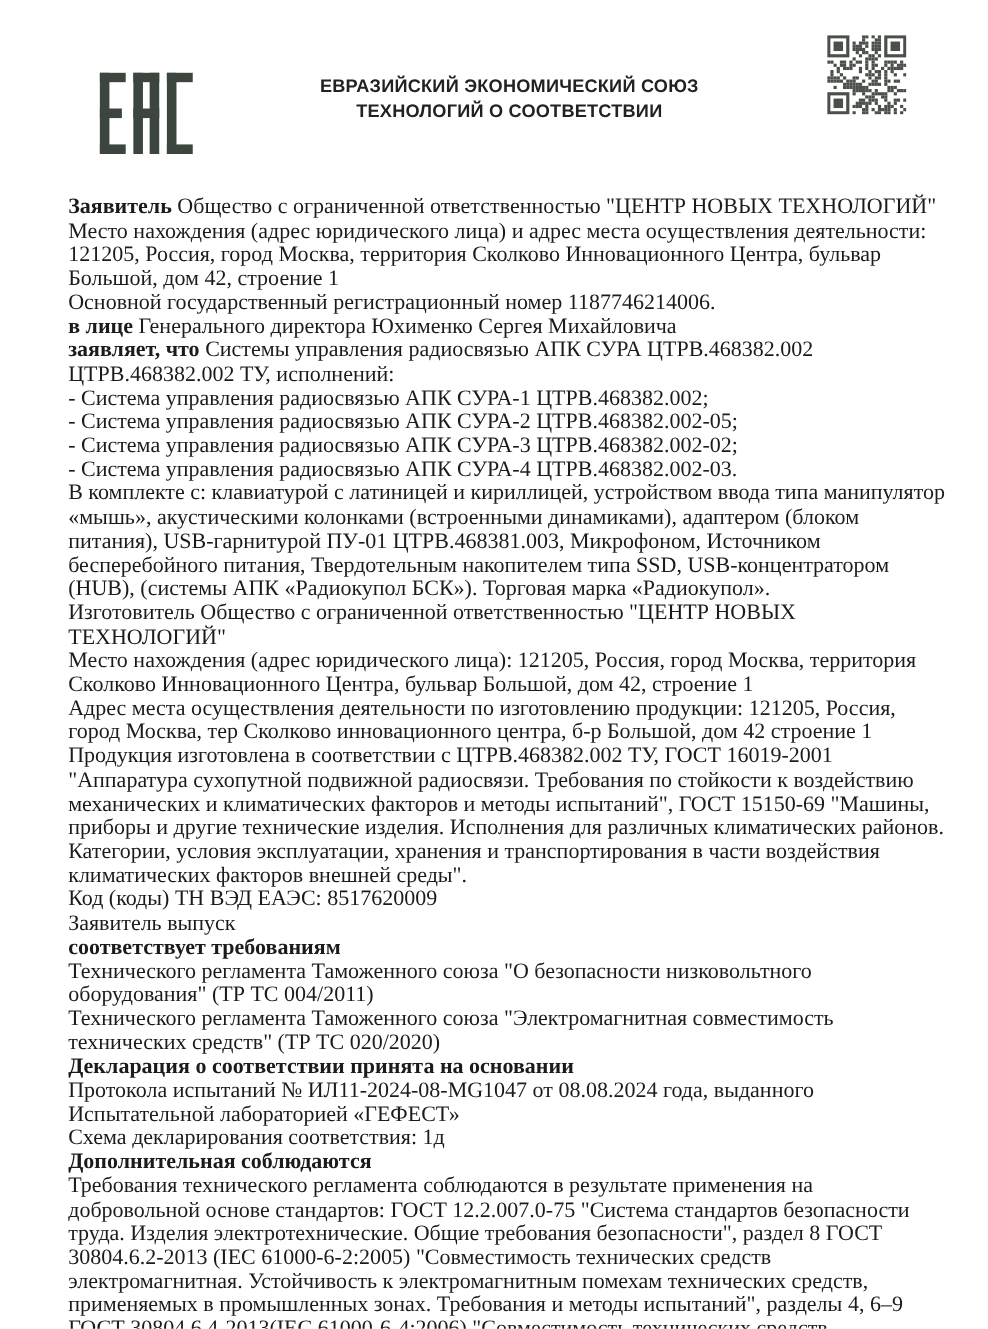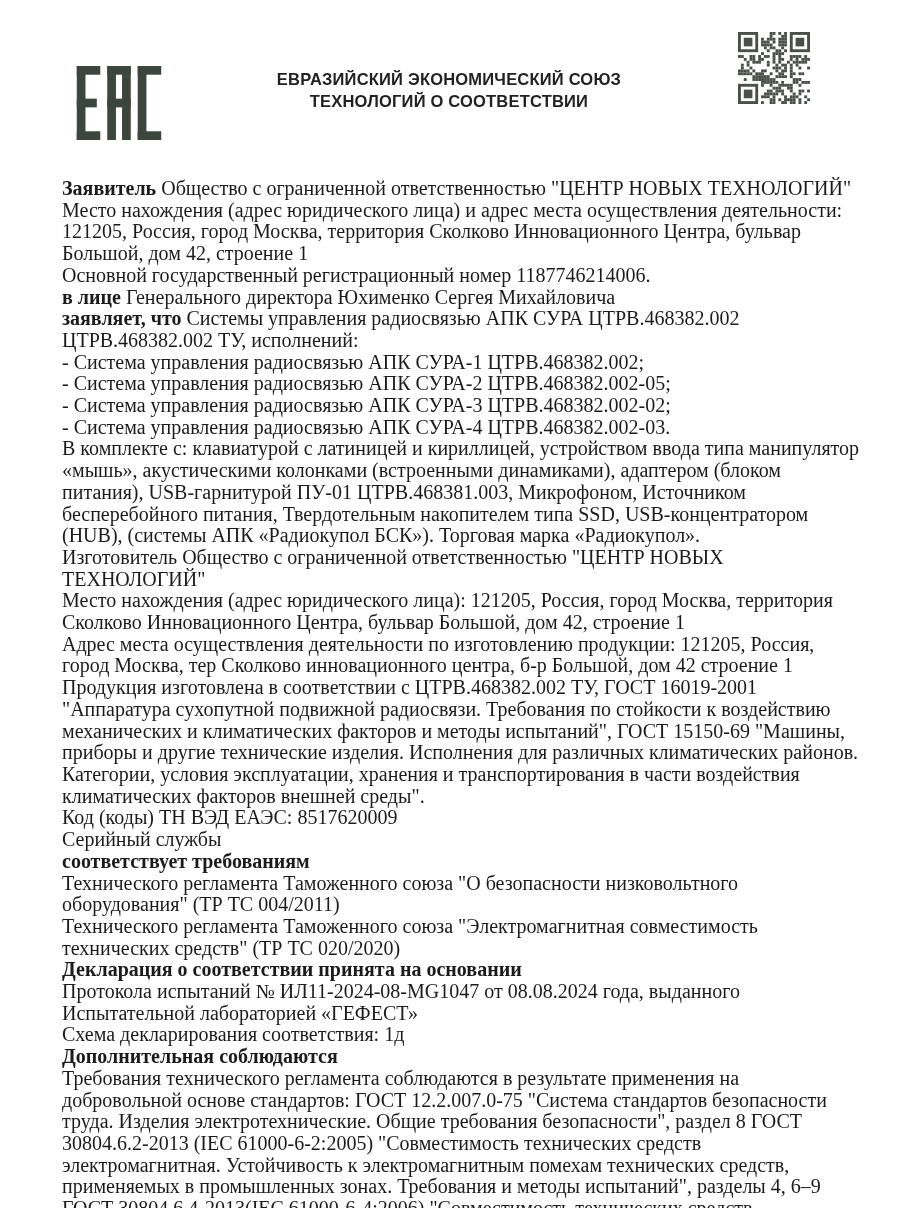--- a/index.html
+++ b/index.html
@@ -10,21 +10,21 @@
   .page{
     position:relative;
     width:898px;
     height:1208px;
     margin:0 auto;
     background:#ffffff;
     color:#1e1e1e;
     overflow:hidden;
   }
   
-  .header{position:absolute;top:0;left:0;width:829px;height:170px;}
+  .header{position:absolute;top:0;left:14px;width:829px;height:170px;}
   .eac-logo{position:absolute;left:76px;top:66px;width:86px;height:74px;}
   .title-block{
     position:absolute;left:0;top:68px;width:898px;
     text-align:center;
     font-family:"Liberation Sans","DejaVu Sans",sans-serif;
     font-weight:bold;
     font-size:16.5px;
     line-height:1.35;
     color:#222222;
     letter-spacing:0.2px;
@@ -312,21 +312,21 @@
       <p class="para"><span>- Система управления радиосвязью АПК СУРА-1 ЦТРВ.468382.002;</span></p>
       <p class="para"><span>- Система управления радиосвязью АПК СУРА-2 ЦТРВ.468382.002-05;</span></p>
       <p class="para"><span>- Система управления радиосвязью АПК СУРА-3 ЦТРВ.468382.002-02;</span></p>
       <p class="para"><span>- Система управления радиосвязью АПК СУРА-4 ЦТРВ.468382.002-03.</span></p>
       <p class="para"><span>В комплекте с: клавиатурой с латиницей и кириллицей, устройством ввода типа манипулятор «мышь», акустическими колонками (встроенными динамиками), адаптером (блоком питания), USB-гарнитурой ПУ-01 ЦТРВ.468381.003, Микрофоном, Источником бесперебойного питания, Твердотельным накопителем типа SSD, USB-концентратором (HUB), (системы АПК «Радиокупол БСК»). Торговая марка «Радиокупол».</span></p>
       <p class="para"><span>Изготовитель Общество с ограниченной ответственностью "ЦЕНТР НОВЫХ ТЕХНОЛОГИЙ"</span></p>
       <p class="para"><span>Место нахождения (адрес юридического лица): 121205, Россия, город Москва, территория Сколково Инновационного Центра, бульвар Большой, дом 42, строение 1</span></p>
       <p class="para"><span>Адрес места осуществления деятельности по изготовлению продукции: 121205, Россия, город Москва, тер Сколково инновационного центра, б-р Большой, дом 42 строение 1</span></p>
       <p class="para"><span>Продукция изготовлена в соответствии с ЦТРВ.468382.002 ТУ, ГОСТ 16019-2001 "Аппаратура сухопутной подвижной радиосвязи. Требования по стойкости к воздействию механических и климатических факторов и методы испытаний", ГОСТ 15150-69 "Машины, приборы и другие технические изделия. Исполнения для различных климатических районов. Категории, условия эксплуатации, хранения и транспортирования в части воздействия климатических факторов внешней среды".</span></p>
       <p class="para"><span>Код (коды) ТН ВЭД ЕАЭС: 8517620009</span></p>
-      <p class="para"><span>Серийный службы</span></p>
+      <p class="para"><span>Заявитель выпуск</span></p>
       <p class="para"><span class="b">соответствует требованиям</span></p>
       <p class="para"><span>Технического регламента Таможенного союза "О безопасности низковольтного оборудования" (ТР ТС 004/2011)</span></p>
       <p class="para"><span>Технического регламента Таможенного союза "Электромагнитная совместимость технических средств" (ТР ТС 020/2020)</span></p>
       <p class="para"><span class="b">Декларация о соответствии принята на основании</span></p>
       <p class="para"><span>Протокола испытаний № ИЛ11-2024-08-MG1047 от 08.08.2024 года, выданного Испытательной лабораторией «ГЕФЕСТ»</span></p>
       <p class="para"><span>Схема декларирования соответствия: 1д</span></p>
       <p class="para"><span class="b">Дополнительная соблюдаются</span></p>
       <p class="para"><span>Требования технического регламента соблюдаются в результате применения на добровольной основе стандартов: ГОСТ 12.2.007.0-75 "Система стандартов безопасности труда. Изделия электротехнические. Общие требования безопасности", раздел 8 ГОСТ 30804.6.2-2013 (IEC 61000-6-2:2005) "Совместимость технических средств электромагнитная. Устойчивость к электромагнитным помехам технических средств, применяемых в промышленных зонах. Требования и методы испытаний", разделы 4, 6–9 ГОСТ 30804.6.4-2013(IEC 61000-6-4:2006) "Совместимость технических средств электромагнитная. Электромагнитные помехи от технических средств, применяемых в промышленных зонах. Нормы и методы испытаний". Условия хранения продукции в соответствии с ГОСТ 15150-69 "Машины, приборы и другие технические изделия. Исполнения для различных климатических районов. Категории, условия эксплуатации, хранения и транспортирования в части воздействия климатических факторов внешней среды", срок хранения (службы, годности) указан в прилагаемой к продукции товаросопроводительной</span></p>
     </div>
 

